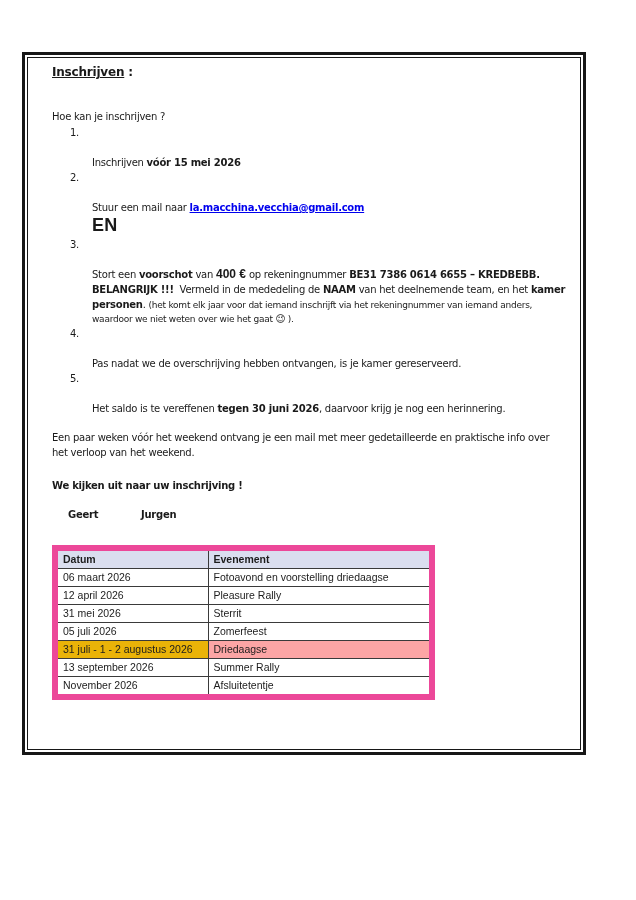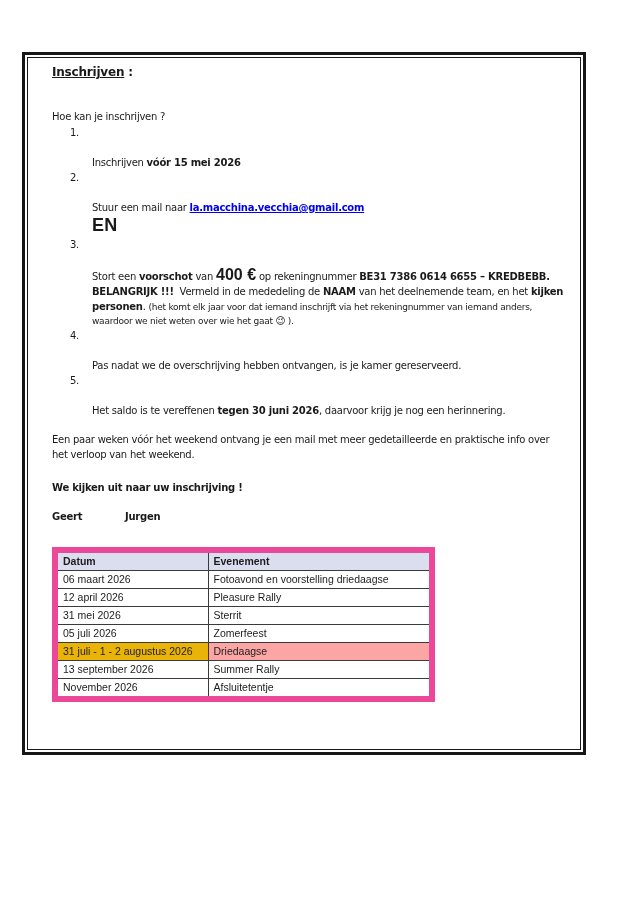--- a/index.html
+++ b/index.html
@@ -13,28 +13,28 @@
   .steps{margin:0;padding:0 0 0 18px;}
   .step{display:flex;align-items:flex-start;}
   .step-num{flex:0 0 22px;font-size:10px;line-height:15.5px;letter-spacing:-0.25px;}
   .step-body{flex:1 1 auto;min-width:0;margin-top:30px;}
   .line{font-size:10px;line-height:15.5px;letter-spacing:-0.25px;white-space:pre;}
   .line.sm{line-height:14px;}
   .line.enl{line-height:17px;margin:1px 0 1px 0;}
   .b{font-weight:bold;}
   .u{text-decoration:underline;}
   .small{font-size:9px;}
-  .big{font-family:"Liberation Sans",sans-serif;font-size:16px;font-weight:600;letter-spacing:0;}
+  .big{font-family:"Liberation Sans",sans-serif;font-size:12px;font-weight:600;letter-spacing:0;}
   .en{font-family:"Liberation Sans",sans-serif;font-size:18px;font-weight:600;letter-spacing:0.3px;}
   .emoji{font-size:9.5px;letter-spacing:0;}
   a.link{color:var(--link,#0000EE);font-weight:bold;text-decoration:underline;}
   .para{margin:13px 0 0 0;}
   .closing{margin:17px 0 0 0;font-weight:bold;}
   .sigs{margin:14px 0 0 0;font-weight:bold;}
-  .sig-first{display:inline-block;width:73px;}
+  .sig-first{display:inline-block;width:73px;margin-left:16px;}
   .events{margin-top:22px;border-collapse:collapse;table-layout:fixed;width:377px;
     font-family:"Liberation Sans",sans-serif;font-size:10.5px;color:#1c1c1c;
     border:6px solid #ec4899;}
   .events th,.events td{border:1px solid #3a3a3a;padding:1px 5px 2px 5px;height:14px;
     text-align:left;font-weight:normal;overflow:hidden;white-space:nowrap;}
   .events th{font-weight:bold;background:var(--header-bg,#DADEEF);}
   .col-datum{width:153px;}
   .col-evenement{width:224px;}
 </style>
 </head>
@@ -58,21 +58,21 @@
           <span class="step-num">2.</span>
           <div class="step-body">
             <div class="line"><span class="">Stuur een mail naar </span><a href="#" class="link">la.macchina.vecchia@gmail.com</a></div>
             <div class="line enl"><span class="en">EN</span></div>
           </div>
         </div>
         <div class="step">
           <span class="step-num">3.</span>
           <div class="step-body">
             <div class="line"><span class="">Stort een </span><span class="b">voorschot</span><span class=""> van </span><span class="big">400 €</span><span class=""> op rekeningnummer </span><span class="b">BE31 7386 0614 6655 – KREDBEBB.</span></div>
-            <div class="line"><span class="b">BELANGRIJK !!!</span><span class="">  Vermeld in de mededeling de </span><span class="b">NAAM</span><span class=""> van het deelnemende team, en het </span><span class="b">kijken</span></div>
+            <div class="line"><span class="b">BELANGRIJK !!!</span><span class="">  Vermeld in de mededeling de </span><span class="b">NAAM</span><span class=""> van het deelnemende team, en het </span><span class="b">kamer</span></div>
             <div class="line sm"><span class="b">personen</span><span class="">. </span><span class="small">(het komt elk jaar voor dat iemand inschrijft via het rekeningnummer van iemand anders,</span></div>
             <div class="line sm"><span class="small">waardoor we niet weten over wie het gaat </span><span class="emoji">😉</span><span class="small"> ).</span></div>
           </div>
         </div>
         <div class="step">
           <span class="step-num">4.</span>
           <div class="step-body">
             <div class="line"><span class="">Pas nadat we de overschrijving hebben ontvangen, is je kamer gereserveerd.</span></div>
           </div>
         </div>

